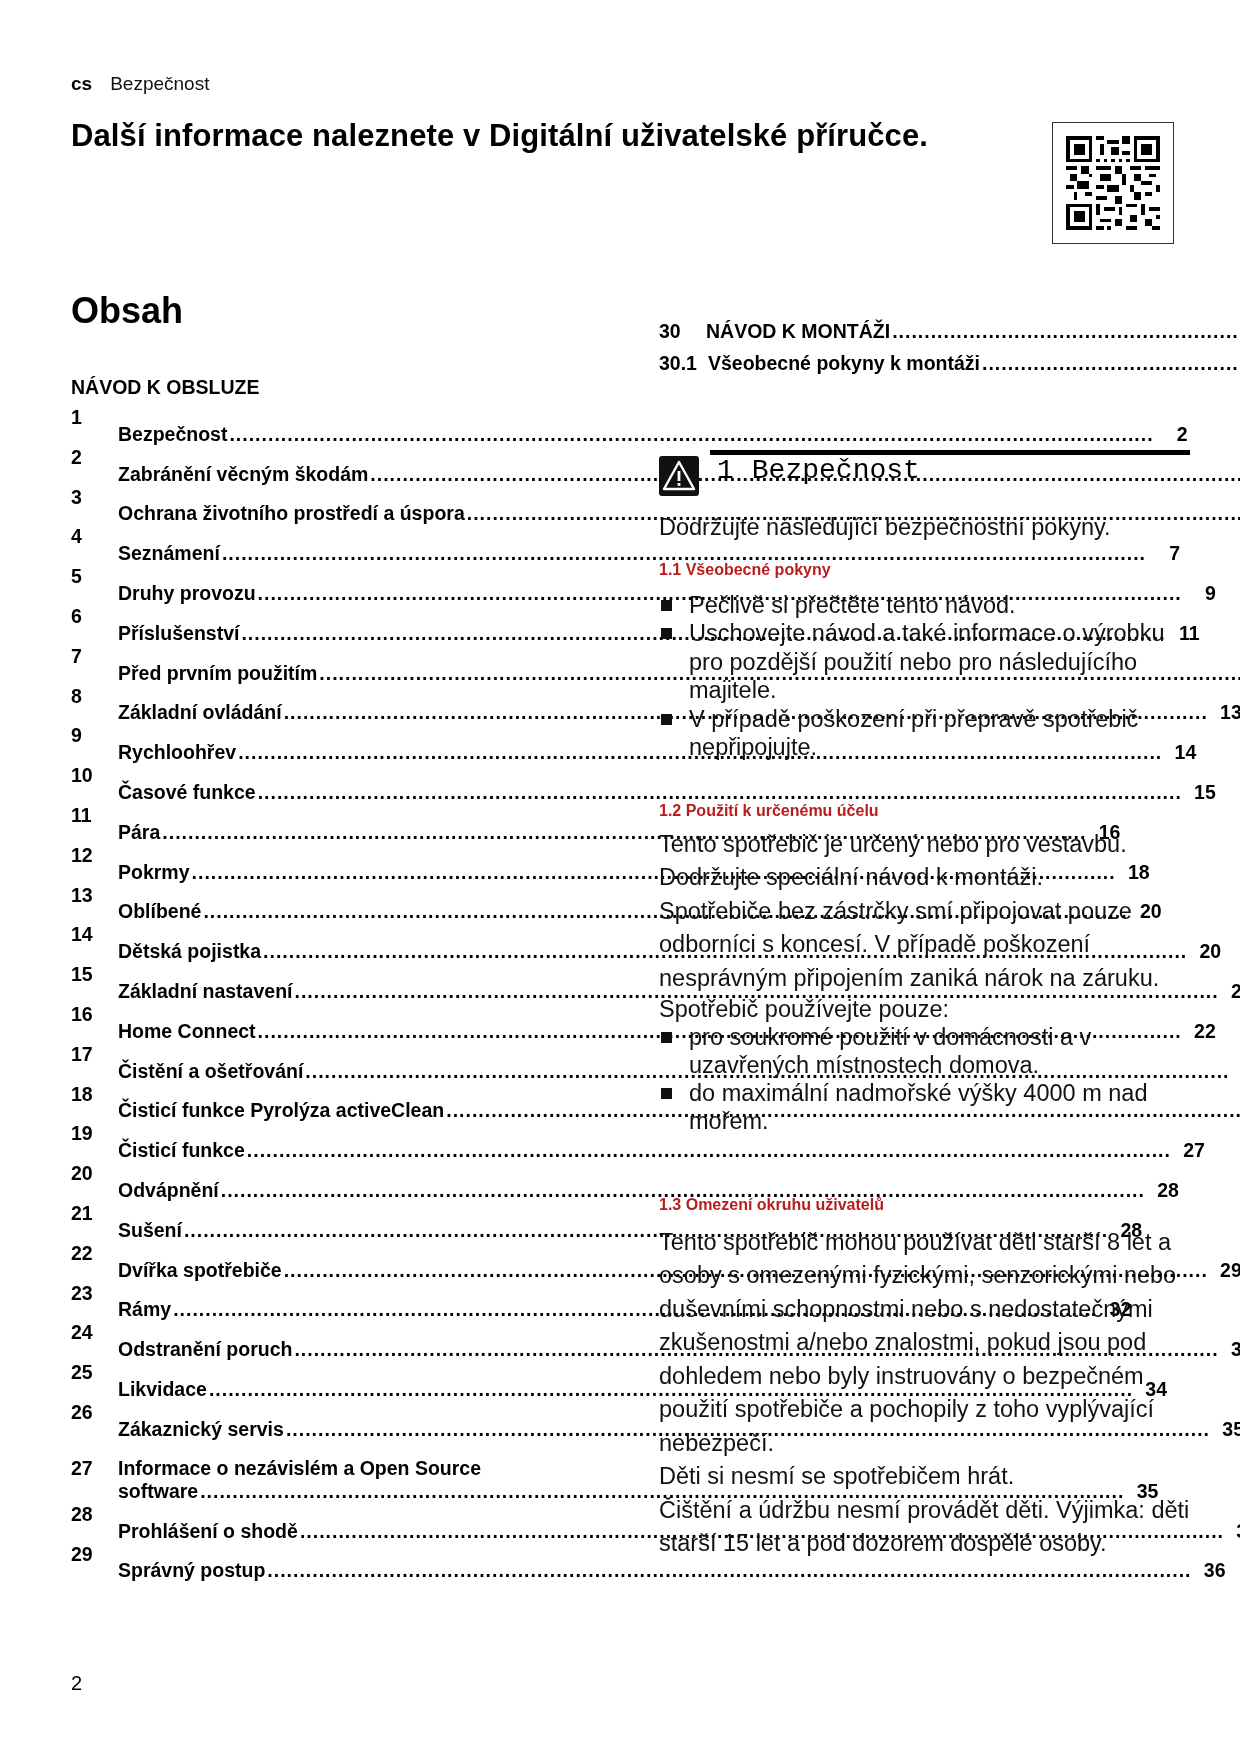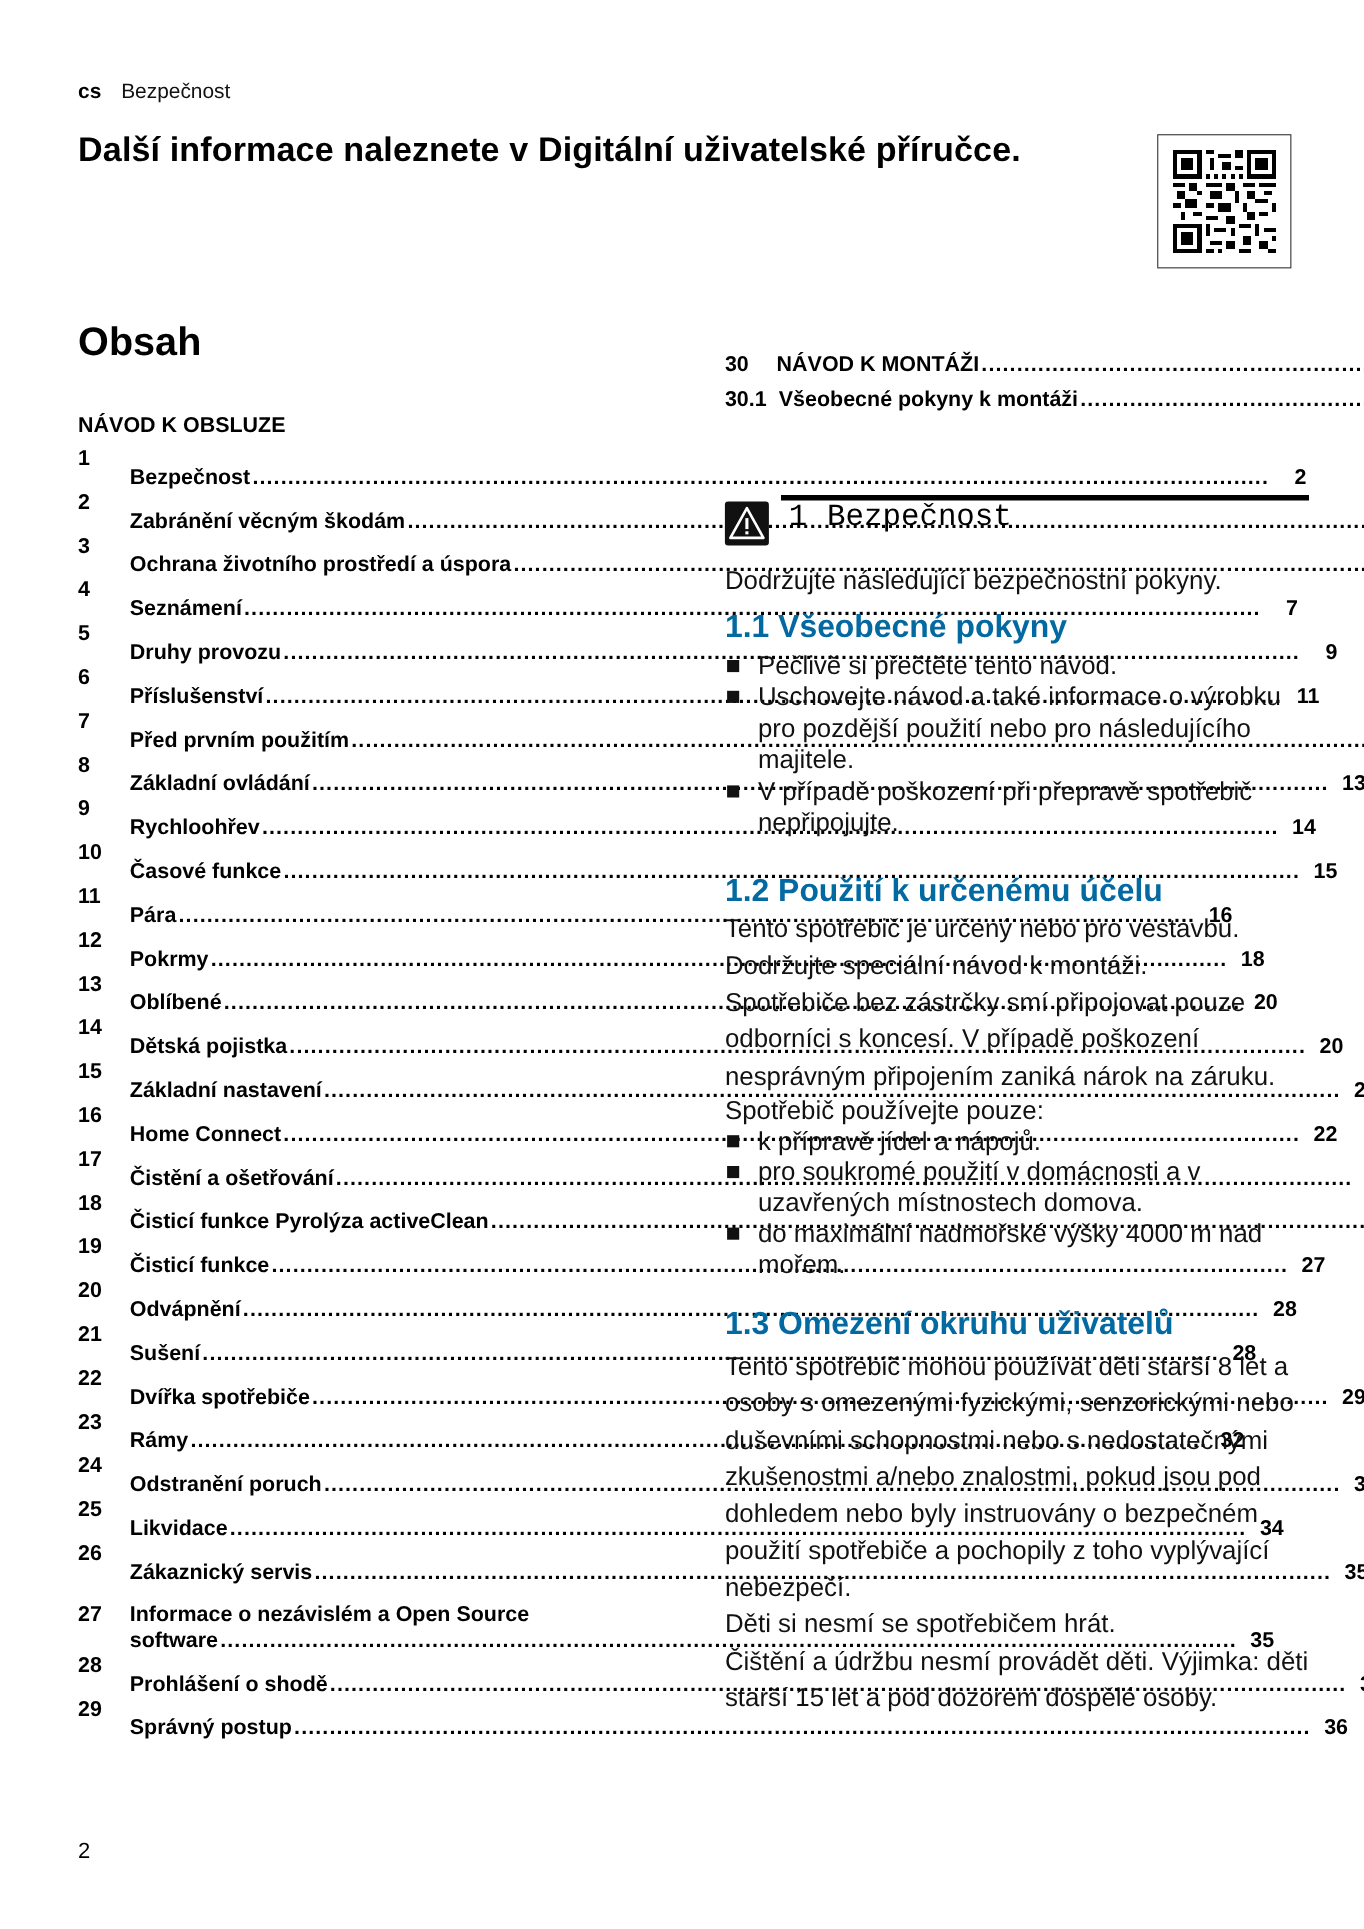--- a/index.html
+++ b/index.html
@@ -40,21 +40,21 @@
   .toc2 .toc-num { width: 47px; flex: 0 0 47px; }
   .toc2 .toc-num.sub { width: 49px; flex: 0 0 49px; }
 
   
   .chap-rule { left: 710px; top: 450px; width: 480px; height: 5px; background: #000; }
   .warn-icon { left: 659px; top: 456px; width: 40px; height: 40px; background: #111; border-radius: 3px; }
   .chap-title { left: 717px; top: 455px; font-size: 28px; font-weight: normal; font-family: Liberation Mono, monospace; }
   .chap-title .num { margin-right: 18px; }
 
   .body-col { left: 659px; width: 535px; font-size: 23.5px; line-height: 28.5px; color: #111; }
-  .sub-h { font-weight: bold; font-size: 29px; color: #0369a1; }
+  .sub-h { font-weight: bold; font-size: 16px; color: #b91c1c; }
   .bullet-list { margin: 0; padding: 0; list-style: none; }
   .bullet-list li { position: relative; padding-left: 30px; }
   .bullet-list li::before {
     content: ""; position: absolute; left: 2px; top: 9px; width: 11px; height: 11px; background: #111;
   }
   .para { display: block; }
 
   .pageno { left: 71px; top: 1672px; font-size: 20px; }
 </style>
 </head>
@@ -470,21 +470,20 @@
   </ul>
 </div>
 
 <div class="abs body-col" style="top:794px; line-height:33.5px">
   <div class="sub-h">1.2  Použití k určenému účelu</div>
   <span class="para">Tento spotřebič je určený nebo pro vestavbu.</span>
   <span class="para">Dodržujte speciální návod k montáži.</span>
   <span class="para">Spotřebiče bez zástrčky smí připojovat pouze odborníci s koncesí. V případě poškození nesprávným připojením zaniká nárok na záruku.</span>
   <span class="para" style="line-height:28px">Spotřebič používejte pouze:</span>
   <ul class="bullet-list" style="line-height:28px">
-    <li>k přípravě jídel a nápojů.</li>
     <li>pro soukromé použití v domácnosti a v uzavřených místnostech domova.</li>
     <li>do maximální nadmořské výšky 4000 m nad mořem.</li>
   </ul>
 </div>
 
 <div class="abs body-col" style="top:1188px; line-height:33.5px">
   <div class="sub-h" style="margin-bottom:4px">1.3  Omezení okruhu uživatelů</div>
   <span class="para">Tento spotřebič mohou používat děti starší 8 let a osoby s omezenými fyzickými, senzorickými nebo duševními schopnostmi nebo s nedostatečnými zkušenostmi a/nebo znalostmi, pokud jsou pod dohledem nebo byly instruovány o bezpečném použití spotřebiče a pochopily z toho vyplývající nebezpečí.</span>
   <span class="para">Děti si nesmí se spotřebičem hrát.</span>
   <span class="para">Čištění a údržbu nesmí provádět děti. Výjimka: děti starší 15 let a pod dozorem dospělé osoby.</span>

